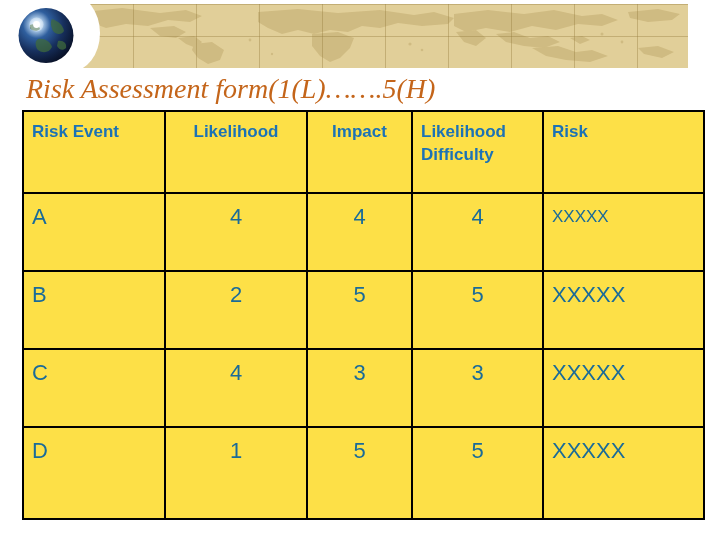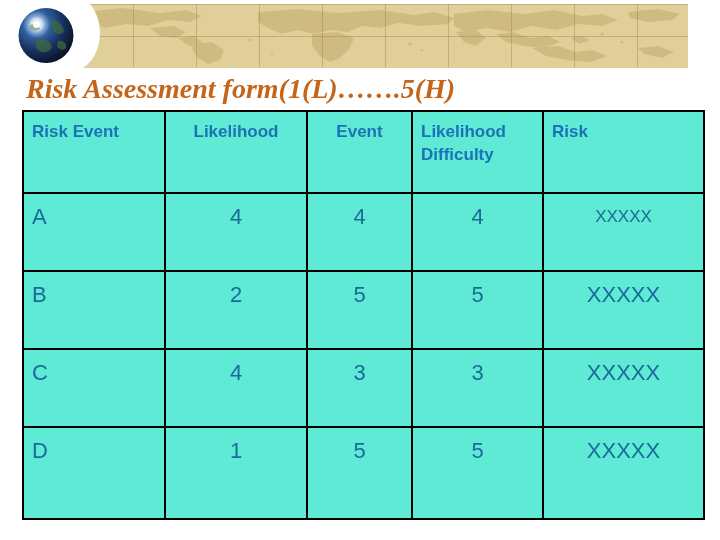--- a/index.html
+++ b/index.html
@@ -68,42 +68,42 @@
   }
   .globe svg { display:block; width:100%; height:100%; }
 
   
   .title {
     position: absolute;
     left: 26px;
     top: 74px;
     font-family: "Liberation Serif", "DejaVu Serif", serif;
     font-style: italic;
-    font-weight: bold;
+    font-weight: normal;
     font-size: 28px;
     line-height: 30px;
     color: #c4651a;
     white-space: nowrap;
     letter-spacing: 0px;
   }
 
   
   .risk-table {
     position: absolute;
     left: 22px;
     top: 110px;
     width: 681px;
     border-collapse: collapse;
     table-layout: fixed;
   }
   .risk-table td, .risk-table th {
     border: 2px solid #000000;
     padding: 0;
     vertical-align: top;
-    background: #5eead4;
+    background: #fde047;
   }
   .risk-table th {
     text-align: left;
     font-weight: bold;
     font-size: 17px;
     line-height: 23px;
     color: #1c72b5;
     padding: 8px 6px 0 8px;
     height: 82px;
     box-sizing: border-box;
@@ -112,21 +112,21 @@
 
   .risk-table td {
     font-size: 22px;
     line-height: 26px;
     color: #1a6b99;
     height: 78px;
     box-sizing: border-box;
     padding: 10px 8px 0 8px;
   }
   td.num { text-align: center; padding-left: 0; padding-right: 0; }
-  td.when { text-align: center; }
+  td.when { text-align: left; }
   td.when.small { font-size: 17px; line-height: 22px; padding-top: 12px; }
   tr.last-row td { height: 92px; }
 
   
   col.c1 { width: 142px; }
   col.c2 { width: 142px; }
   col.c3 { width: 105px; }
   col.c4 { width: 131px; }
   col.c5 { width: 161px; }
 </style>
@@ -205,21 +205,21 @@
     <col class="c1">
       <col class="c2">
       <col class="c3">
       <col class="c4">
       <col class="c5">
   </colgroup>
   <thead>
     <tr>
       <th>Risk Event</th>
       <th class="th-center">Likelihood</th>
-      <th class="th-center">Event</th>
+      <th class="th-center">Impact</th>
       <th>Likelihood Difficulty</th>
       <th>Risk</th>
     </tr>
   </thead>
   <tbody>
     <tr>
       <td>A</td>
       <td class="num">4</td>
       <td class="num">4</td>
       <td class="num">4</td>

